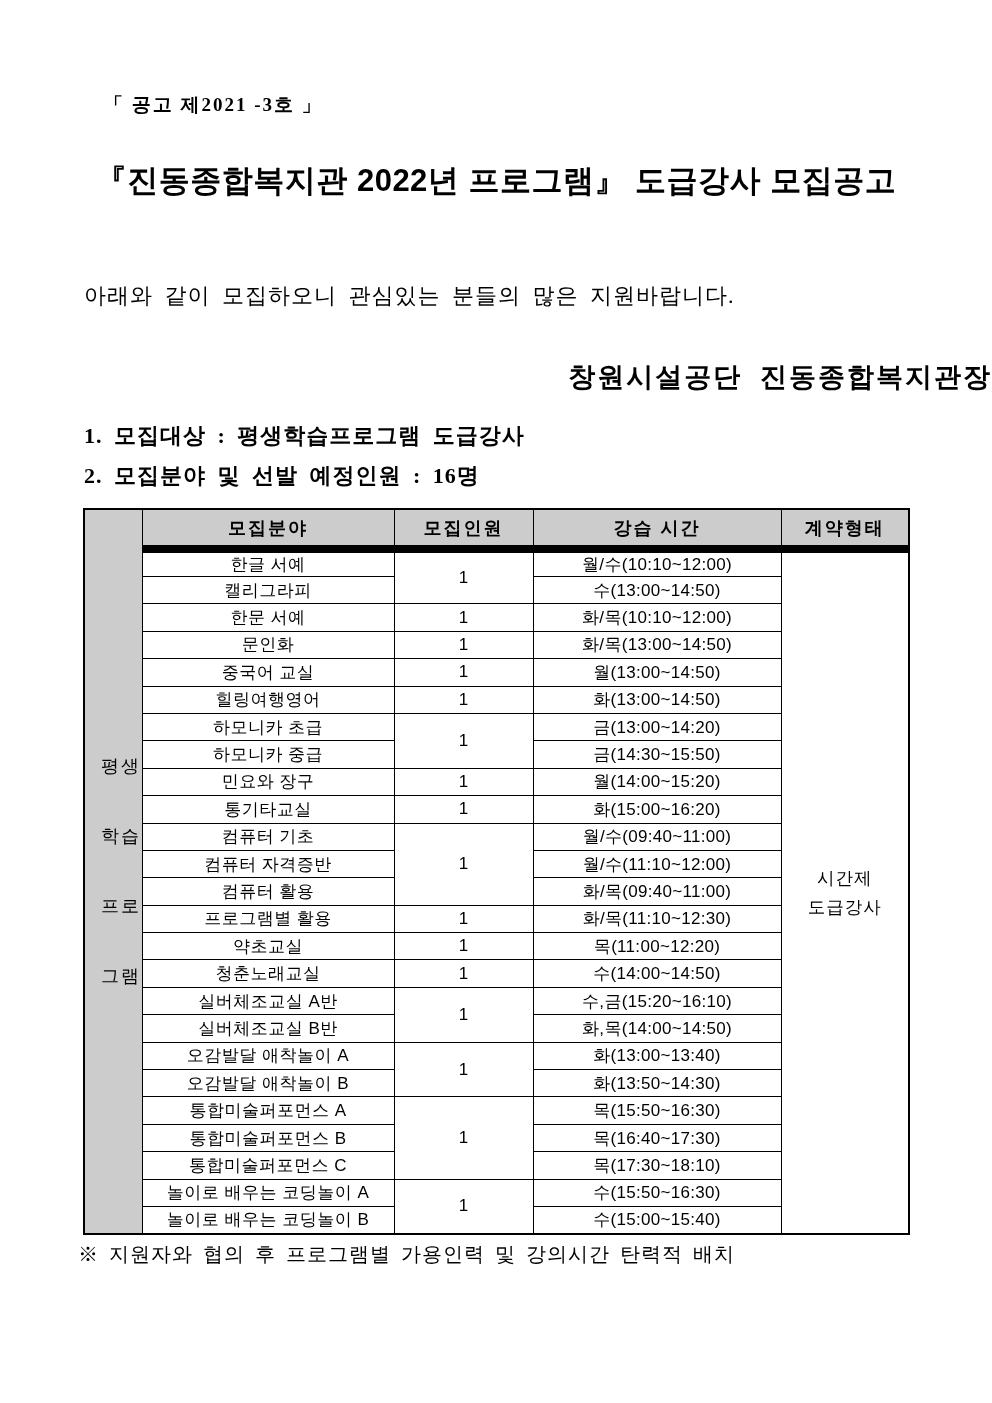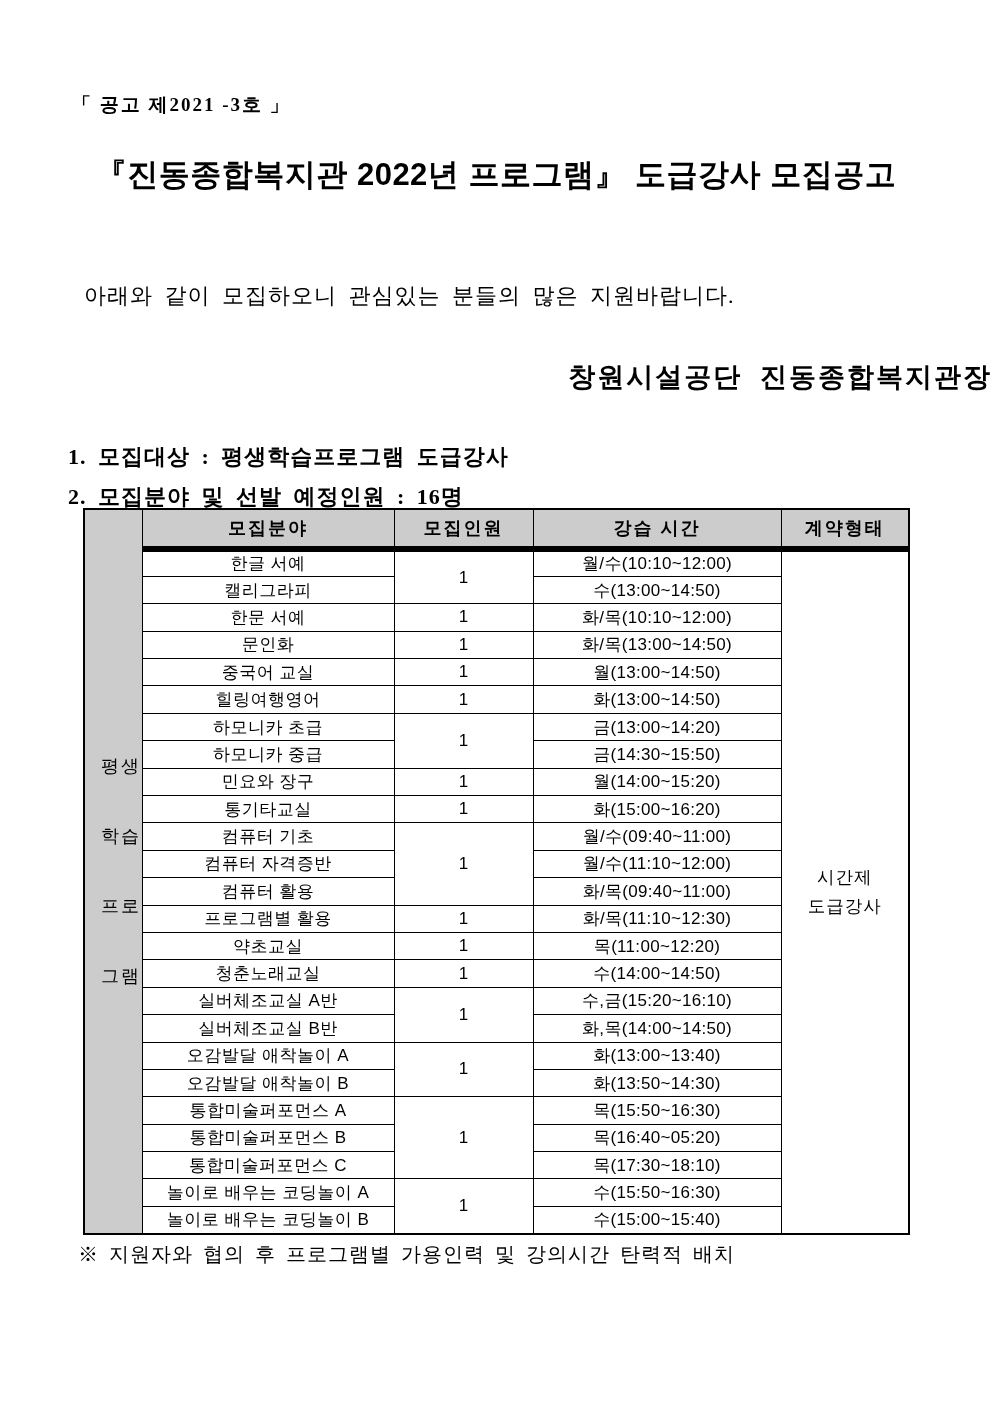--- a/index.html
+++ b/index.html
@@ -5,45 +5,45 @@
   html,body{margin:0;padding:0;background:#ffffff;}
   .page{
     position:relative;
     width:992px;height:1403px;
     background:#ffffff;
     font-family:"Liberation Serif", serif;
     color:#000;
     overflow:hidden;
   }
   .notice-no{
-    position:absolute;left:72px;top:92px;
+    position:absolute;left:104px;top:92px;
     font-size:19px;font-weight:bold;letter-spacing:2px;white-space:pre;
   }
   .title{
-    position:absolute;left:0;right:0;top:154px;margin:0;
+    position:absolute;left:0;right:0;top:160px;margin:0;
     text-align:center;
     font-family:"Liberation Sans", sans-serif;
     font-weight:900;font-size:31px;letter-spacing:0.5px;
   }
   .intro{
     position:absolute;left:84px;top:240px;margin:0;
     font-size:22px;line-height:37px;letter-spacing:1px;word-spacing:5px;
   }
   .date-line{
     position:absolute;left:0;right:0;top:330px;
     text-align:center;font-size:21px;font-weight:bold;white-space:pre;
   }
   .issuer-line{
     position:absolute;left:0;right:0;top:359px;
     text-align:right;font-size:27px;font-weight:600;
     letter-spacing:2px;word-spacing:9px;
   }
   .item{
-    position:absolute;left:68px;
-    font-size:22px;font-weight:600;letter-spacing:1px;word-spacing:5px;margin-top:21px;
+    position:absolute;left:84px;
+    font-size:22px;font-weight:600;letter-spacing:1px;word-spacing:5px;
   }
   .item-1{top:421px;}
   .item-2{top:461px;}
 
   table.program-table{
     position:absolute;left:83px;top:508px;
     width:825px;height:725px;
     border-collapse:collapse;table-layout:fixed;
     font-family:"Liberation Sans", sans-serif;
     font-size:17px;
@@ -58,21 +58,21 @@
   table.program-table td{
     border:1px solid #000;
     padding:0;
     text-align:center;vertical-align:middle;
     font-weight:normal;
     overflow:hidden;white-space:nowrap;
   }
   tr.header-row{height:40px;}
   tr.header-row th{
     background:#cccccc;font-weight:bold;font-size:18px;letter-spacing:2px;
-    border-bottom:6px solid #000000;
+    border-bottom:8px solid #000000;
   }
   td.side{
     background:#cccccc;
     vertical-align:middle;
     font-size:18px;letter-spacing:2px;
   }
   td.side .side-line{margin:46px 16px;}
   tbody tr.data-row{height:27.4px;}
   td.field{letter-spacing:0.5px;}
   td.time{text-align:right;padding-right:8px;letter-spacing:0.3px;}
@@ -225,21 +225,21 @@
           <td class="field ge">오감발달 애착놀이 B</td>
           <td class="time ge">화(13:50~14:30)</td>
         </tr>
         <tr class="data-row">
           <td class="field">통합미술퍼포먼스 A</td>
           <td class="count ge" rowspan="3">1</td>
           <td class="time">목(15:50~16:30)</td>
         </tr>
         <tr class="data-row">
           <td class="field">통합미술퍼포먼스 B</td>
-          <td class="time">목(16:40~05:20)</td>
+          <td class="time">목(16:40~17:30)</td>
         </tr>
         <tr class="data-row">
           <td class="field ge">통합미술퍼포먼스 C</td>
           <td class="time ge">목(17:30~18:10)</td>
         </tr>
         <tr class="data-row">
           <td class="field">놀이로 배우는 코딩놀이 A</td>
           <td class="count ge" rowspan="2">1</td>
           <td class="time">수(15:50~16:30)</td>
         </tr>

